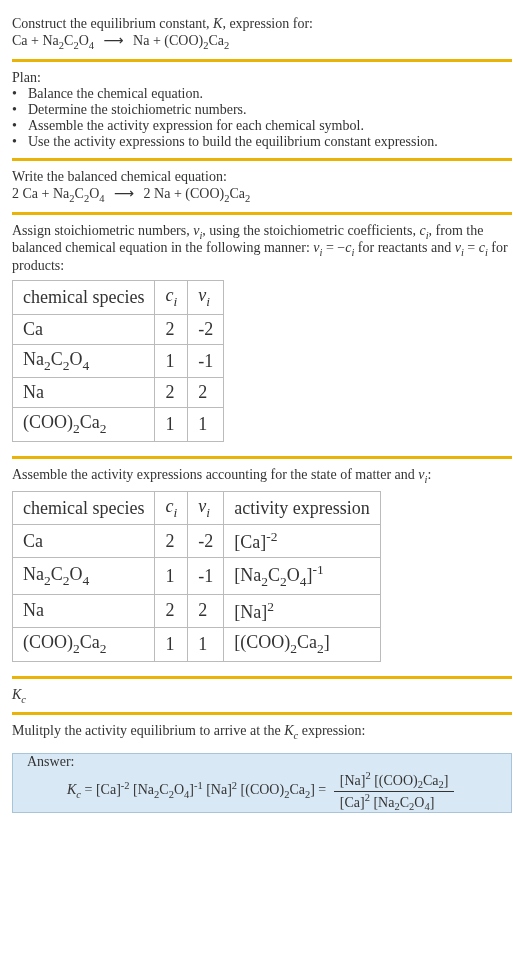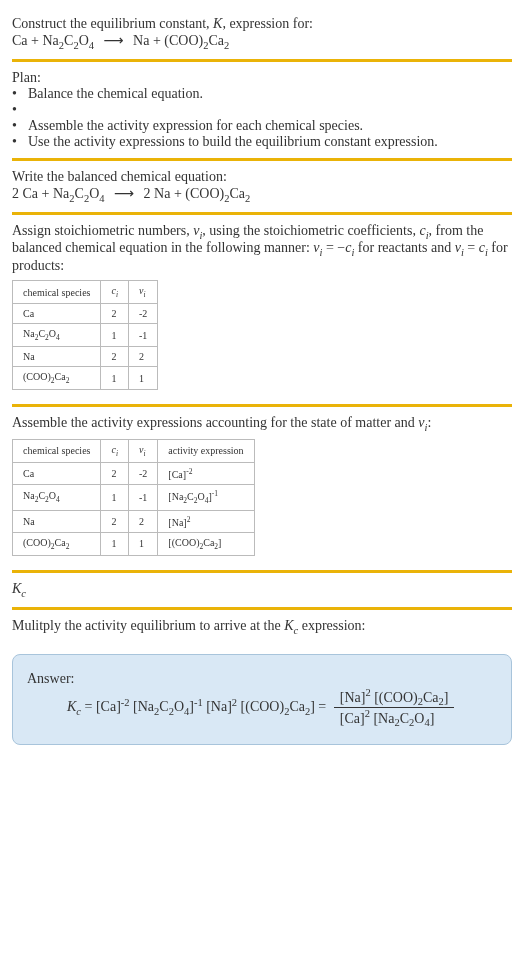--- a/index.html
+++ b/index.html
@@ -20,35 +20,35 @@
   .formula {
     font-family: Georgia, serif;
     white-space: nowrap;
   }
   sub { font-size: 0.75em; vertical-align: sub; }
   sup { font-size: 0.75em; vertical-align: super; }
   .arrow { padding: 0 6px; }
   table {
     border-collapse: collapse;
     margin: 6px 0;
-    font-size: 10px;
+    font-size: 18px;
   }
   th, td {
     border: 1px solid #bbb;
     padding: 4px 10px;
     text-align: left;
     vertical-align: middle;
   }
   th { font-weight: normal; }
   .answer-box {
     background: #d9e8f5;
     border: 1px solid #a8c4db;
-    border-radius: 8px;
-    padding: 16px 14px;
-    margin-top: 18px;
+    border-radius: 0;
+    padding: 0 14px;
+    margin-top: 12px;
   }
   .frac {
     display: inline-block;
     vertical-align: middle;
     text-align: left;
     margin: 0 4px;
   }
   .frac .num { display:block; border-bottom:1px solid #333; padding:0 6px; }
   .frac .den { display:block; padding:0 6px; }
   .indent { padding-left: 40px; }
@@ -69,24 +69,25 @@
 </div>
 
 <div class="section">
   <div>Plan:</div>
   <div class="bullet-row">
       <span class="dot">•</span>
       <span>Balance the chemical equation.</span>
     </div>
   <div class="bullet-row">
       <span class="dot">•</span>
+      <span>Determine the stoichiometric numbers.</span>
     </div>
   <div class="bullet-row">
       <span class="dot">•</span>
-      <span>Assemble the activity expression for each chemical species.</span>
+      <span>Assemble the activity expression for each chemical symbol.</span>
     </div>
   <div class="bullet-row">
       <span class="dot">•</span>
       <span>Use the activity expressions to build the equilibrium constant expression.</span>
     </div>
 </div>
 
 <div class="section">
   <div>Write the balanced chemical equation:</div>
   <div class="formula">

